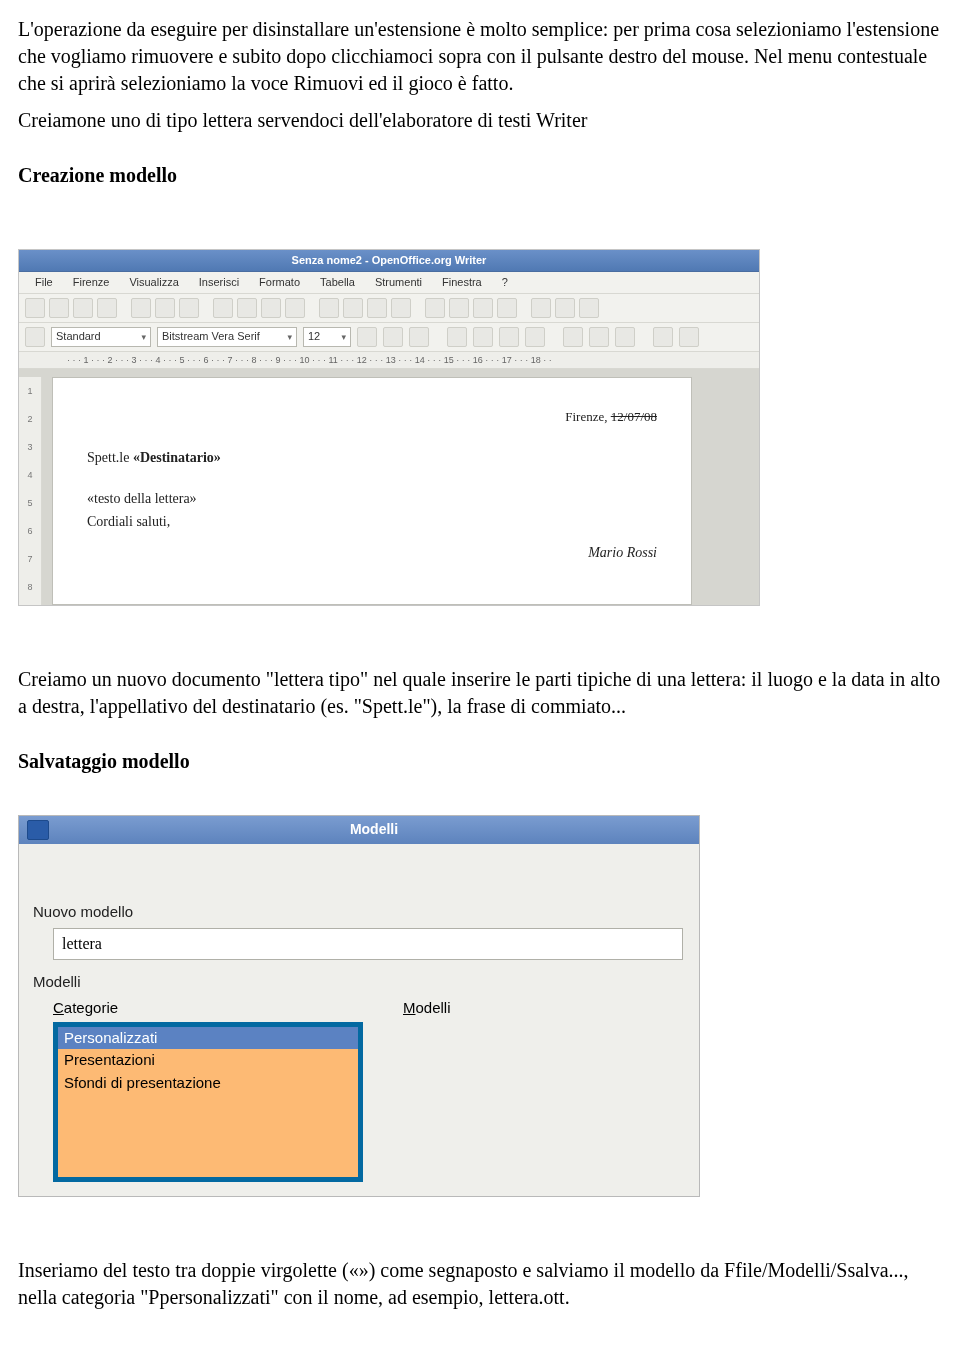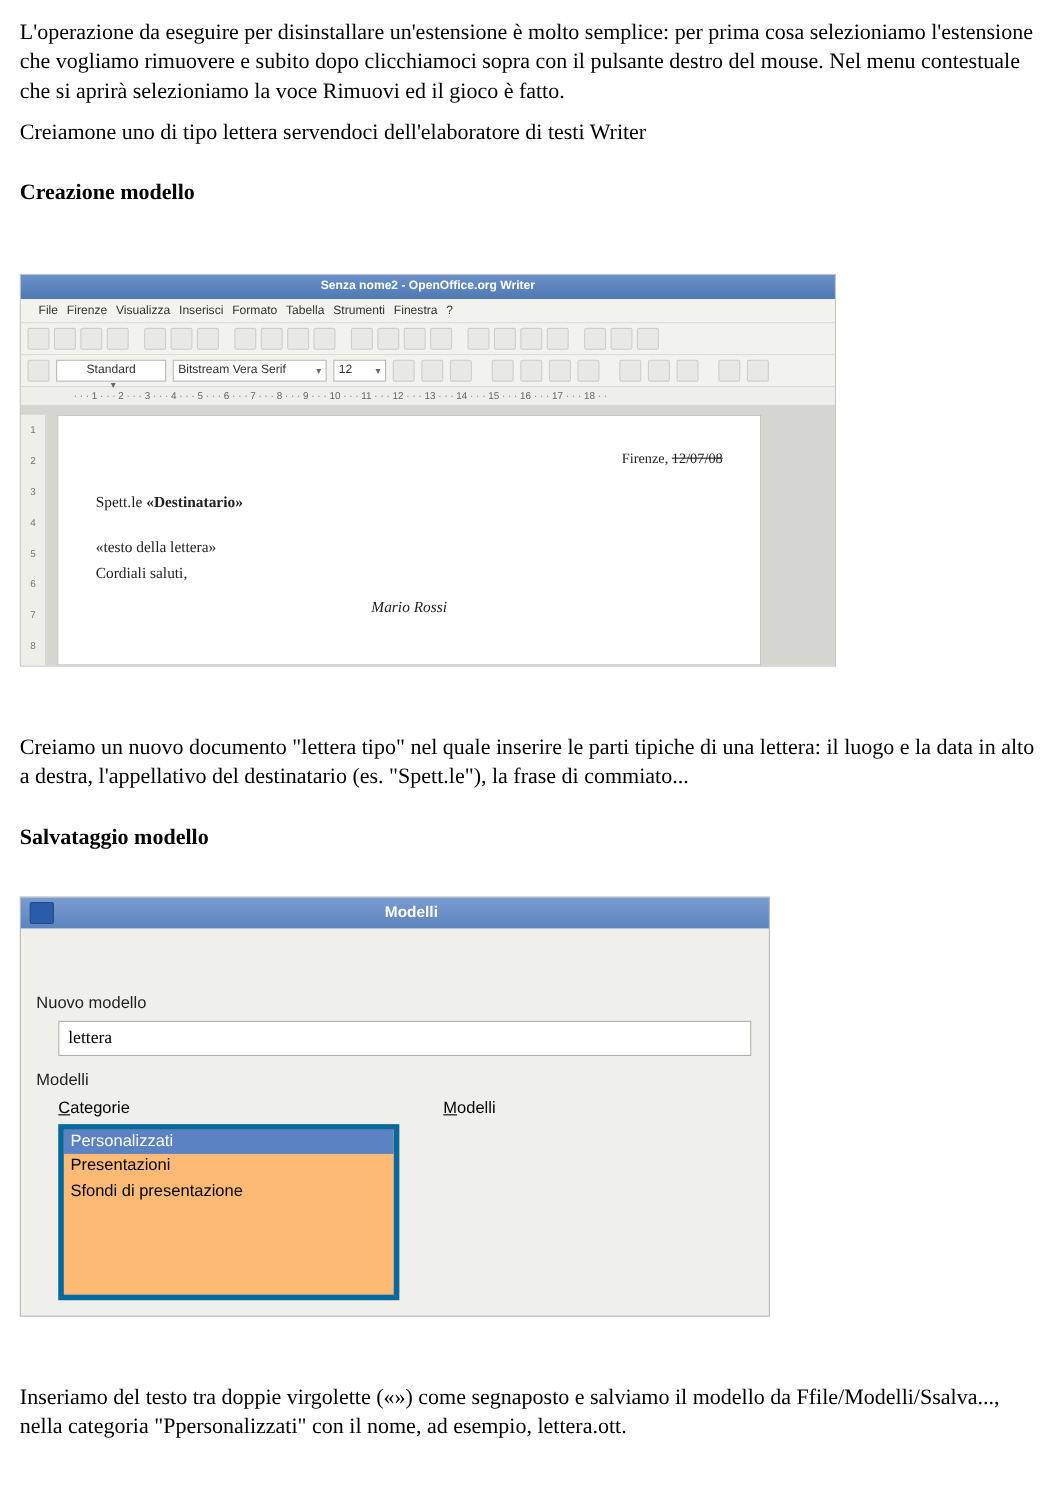--- a/index.html
+++ b/index.html
@@ -32,21 +32,21 @@
     background: linear-gradient(#6a90c8, #5079b3);
     color: #fff;
     font-weight: bold;
     text-align: center;
     padding: 3px 0;
     font-size: 11px;
     border-bottom: 1px solid #4a6da0;
   }
   .writer-menubar {
     display: flex;
-    gap: 8px;
+    gap: 20px;
     padding: 3px 16px;
     background: #f2f2ee;
     border-bottom: 1px solid #d8d8d2;
     font-size: 11px;
     color: #333;
   }
   .writer-menubar span { white-space: nowrap; }
   .writer-toolbar {
     display: flex;
     gap: 4px;
@@ -76,21 +76,21 @@
     align-items: center;
     justify-content: space-between;
     background: #fff;
     border: 1px solid #b8b8b0;
     padding: 1px 4px;
     font-size: 11px;
     color: #333;
     height: 16px;
   }
   .combo .chev { color: #666; margin-left: 4px; font-size: 9px; }
-  .combo.style { width: 90px; flex-direction: column; }
+  .combo.style { width: 90px; }
   .combo.font  { width: 130px; }
   .combo.size  { width: 38px; text-align: center; }
   .ruler {
     background: #eeeeea;
     border-bottom: 1px solid #d8d8d2;
     padding: 2px 40px 2px 48px;
     font-size: 9px;
     color: #666;
     letter-spacing: 0;
     white-space: nowrap;
@@ -122,21 +122,21 @@
     font-size: 14px;
     color: #222;
     position: relative;
   }
   .page .date { text-align: right; font-size: 13px; }
   .page .date .d { text-decoration: line-through; }
   .page .recipient { margin-top: 24px; }
   .page .recipient b { font-weight: bold; }
   .page .body-text { margin-top: 22px; font-style: normal;}
   .page .closing { margin-top: 4px; }
-  .page .signature { text-align: center; margin-top: 12px; font-style: italic; }
+  .page .signature { text-align: right; margin-top: 12px; font-style: italic; }
 
   
   .dlg-shot {
     width: 680px;
     margin-top: 40px;
     border: 1px solid #b9b9b9;
     background: #efefeb;
     font-family: Arial, sans-serif;
     font-size: 15px;
     color: #000;

